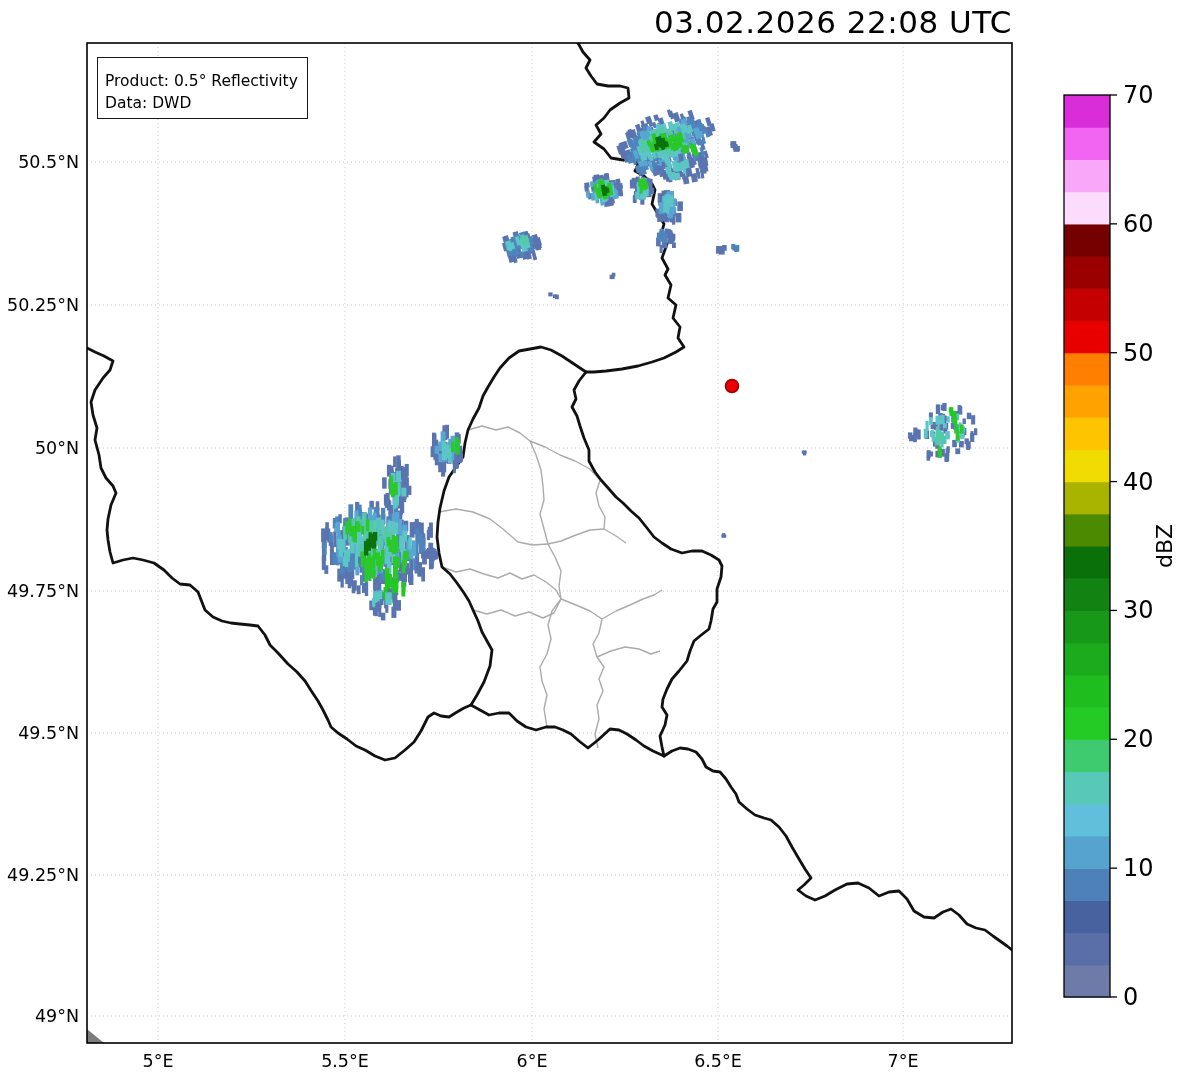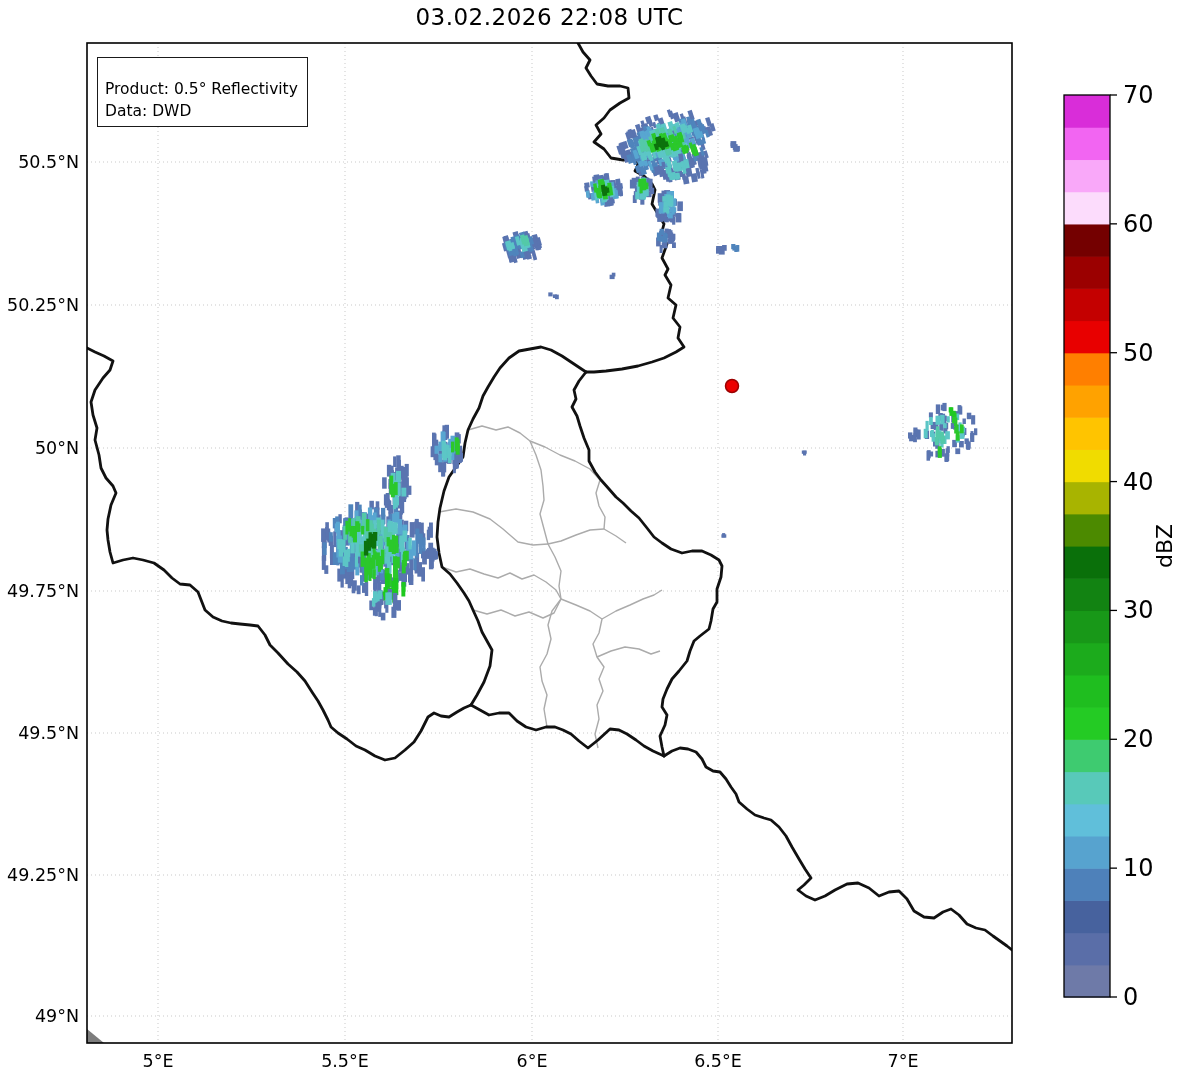--- a/index.html
+++ b/index.html
@@ -1,21 +1,21 @@
 <!DOCTYPE html>
 <html><head>
 <meta charset="utf-8">
 <style>
   html,body{margin:0;padding:0;background:#ffffff;}
   .fig{position:relative;width:1202px;height:1081px;background:#ffffff;
        font-family:"DejaVu Sans","Liberation Sans",sans-serif;overflow:hidden;}
-  .fig-title{position:absolute;left:87px;top:4px;width:925px;text-align:center;
-       font-size:23px;color:#000;letter-spacing:0.5px;}
+  .fig-title{position:absolute;left:87px;top:4px;width:925px;text-align:right;
+       font-size:31px;color:#000;letter-spacing:0.5px;}
   .annot-box{position:absolute;left:97px;top:57px;background:#ffffff;
-       border:1.5px solid #1a1a1a;padding:20px 9px 4px 7px;font-size:15.5px;
+       border:1.5px solid #1a1a1a;padding:12px 9px 4px 7px;font-size:15.5px;
        line-height:1.42;color:#000;z-index:5;}
   svg text{font-family:"DejaVu Sans","Liberation Sans",sans-serif;}
 </style>
 </head>
 <body>
 
 <div class="fig">
   <div class="fig-title">03.02.2026 22:08 UTC</div>
   <svg id="map-svg" width="1202" height="1081" viewBox="0 0 1202 1081">
       <defs>

